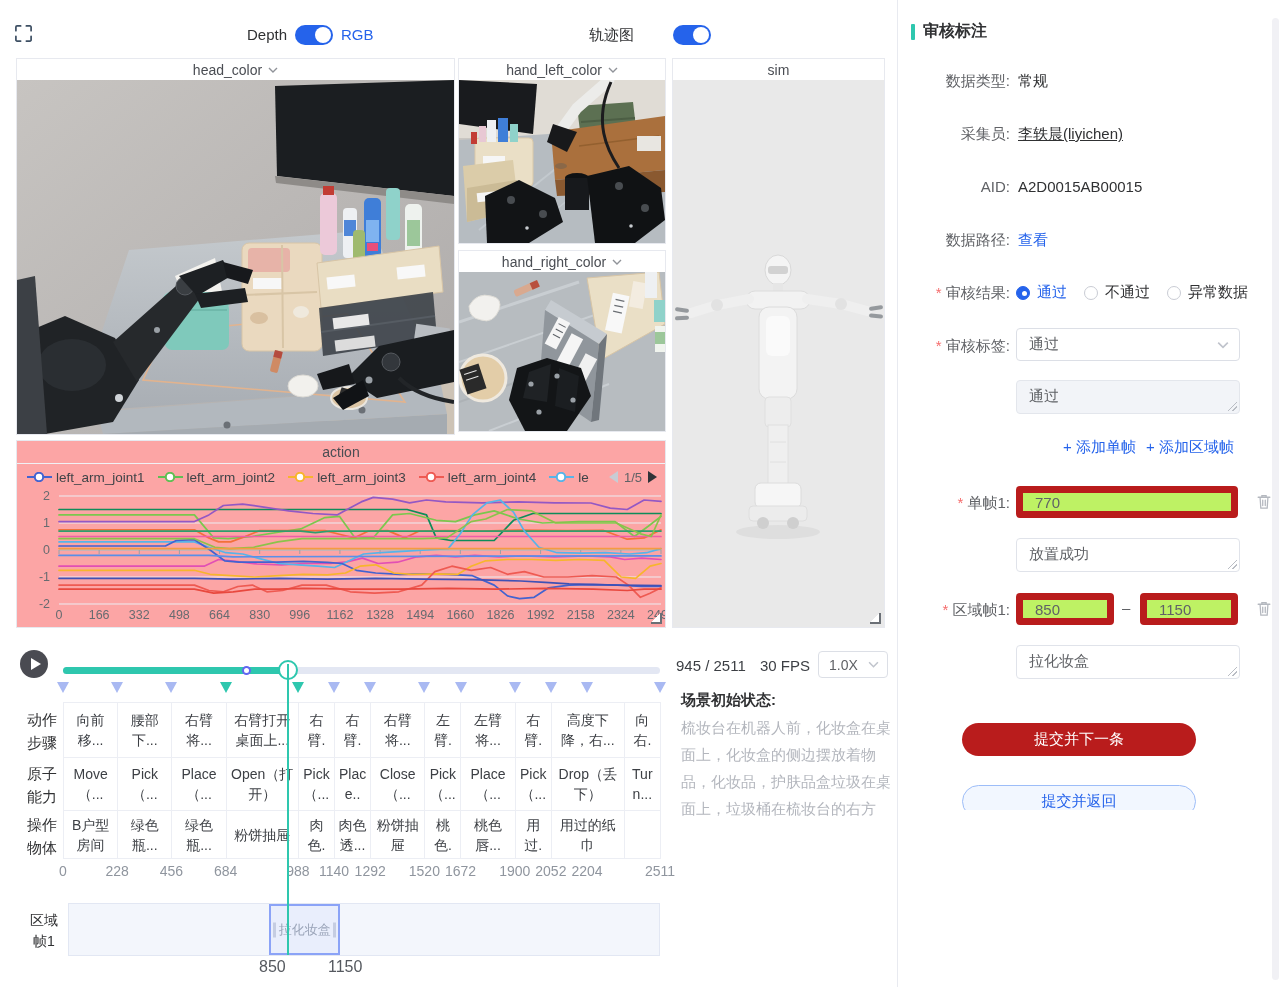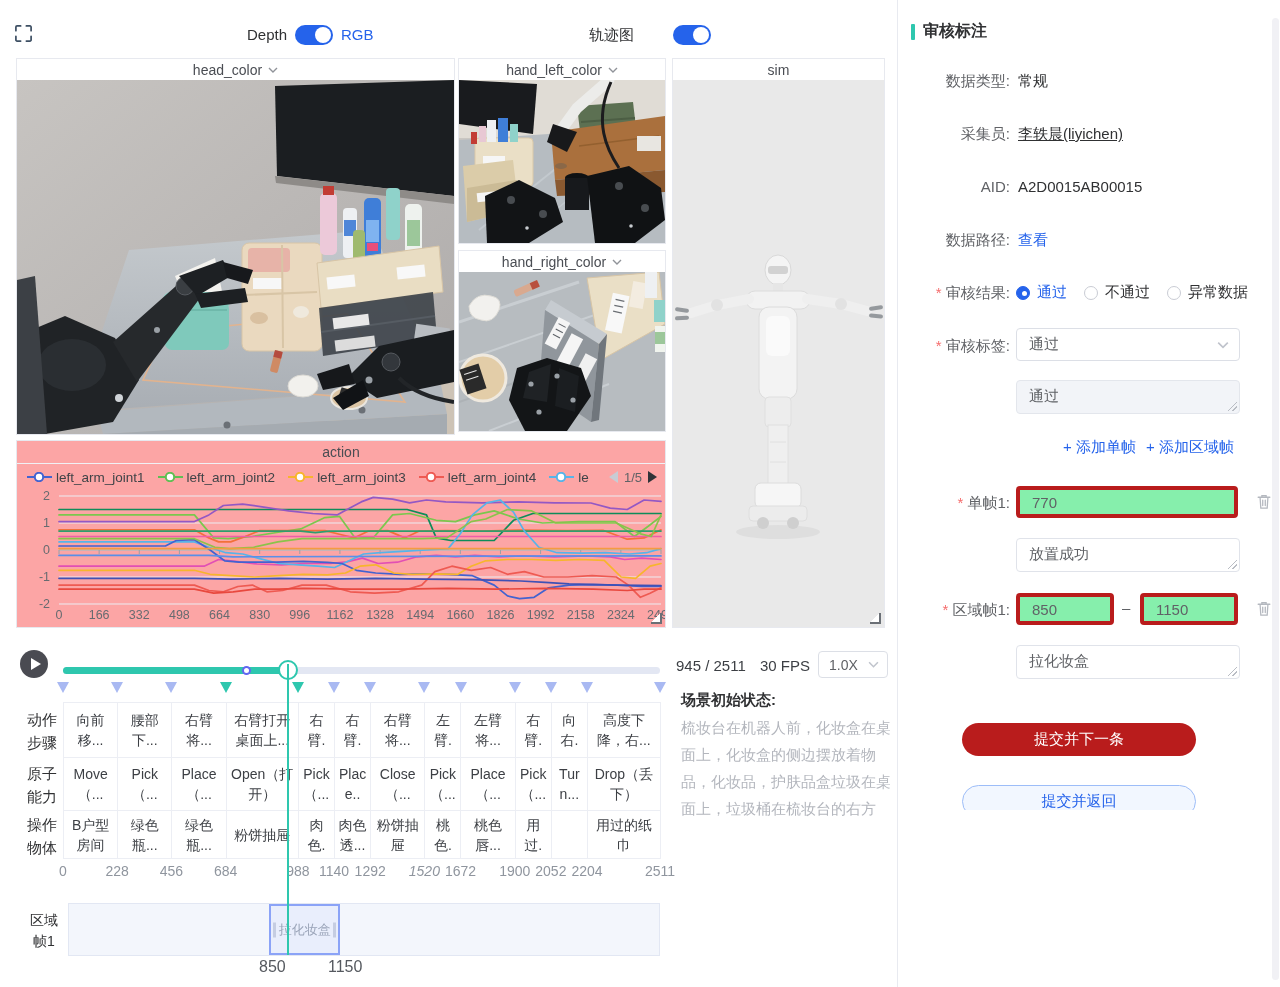--- a/index.html
+++ b/index.html
@@ -67,21 +67,21 @@
   .req::before{content:"* ";color:#f56c6c;}
   .link{color:#2563eb;cursor:pointer;}
   .radio-opt{display:inline-flex;align-items:center;gap:7px;margin-right:17px;cursor:pointer;font-size:15px;color:#303133;}
   .radio-dot{width:14px;height:14px;border-radius:50%;box-sizing:border-box;border:1px solid #c9ccd4;background:#fff;}
   .radio-opt.sel .radio-dot{background:#2563eb;border-color:#2563eb;position:relative;}
   .radio-opt.sel .radio-dot::after{content:"";position:absolute;left:4.5px;top:4.5px;width:5px;height:5px;border-radius:50%;background:#fff;}
   .radio-opt.sel{color:#2563eb;}
   .sel-box{position:absolute;border:1px solid #dcdfe6;border-radius:4px;background:#fff;box-sizing:border-box;display:flex;align-items:center;justify-content:space-between;padding:0 10px 0 12px;font-size:15px;color:#606266;cursor:pointer;}
   .ta{position:absolute;border:1px solid #e0e3ea;border-radius:4px;box-sizing:border-box;font-size:15px;color:#606266;padding:6px 12px;background:#fff;}
   .ta .rz{position:absolute;right:2px;bottom:2px;width:9px;height:9px;background:linear-gradient(135deg,transparent 0 45%,#b9bdc4 45% 54%,transparent 54% 70%,#b9bdc4 70% 79%,transparent 79%);}
-  .inp{position:absolute;border:4px solid #b91c1c;border-radius:4px;box-sizing:border-box;font-size:15px;color:#606266;padding:0 12px;background:#86efac;outline:none;font-family:inherit;}
+  .inp{position:absolute;border:7px solid #b91c1c;border-radius:4px;box-sizing:border-box;font-size:15px;color:#606266;padding:0 12px;background:#bef264;outline:none;font-family:inherit;}
   .trash{position:absolute;cursor:pointer;}
   .add-link{font-size:15px;color:#2563eb;cursor:pointer;}
   .btn{position:absolute;left:962px;width:234px;height:33px;border-radius:17px;display:flex;align-items:center;justify-content:center;font-size:15px;cursor:pointer;box-sizing:border-box;}
   .btn-primary{background:#b91c1c;color:#fff;}
   .btn-ghost{background:#f2f7ff;color:#2563eb;border:1px solid #9dbdf8;}
 </style>
 </head>
 <body>
 
 <div id="app">
@@ -529,40 +529,40 @@
         <div class="grid-col" style="width: 54.2079px;">
           <div class="grid-cell" style="height: 55px;">左臂将...</div>
           <div class="grid-cell" style="height: 53px;">Place（...</div>
           <div class="grid-cell" style="height: 47px;">桃色唇...</div>
         </div>
         <div class="grid-col" style="width: 36.1386px;">
           <div class="grid-cell" style="height: 55px;">右臂.</div>
           <div class="grid-cell" style="height: 53px;">Pick（...</div>
           <div class="grid-cell" style="height: 47px;">用过.</div>
         </div>
+        <div class="grid-col" style="width: 72.9904px;">
+          <div class="grid-cell" style="height: 55px;">高度下降，右...</div>
+          <div class="grid-cell" style="height: 53px;">Drop（丢下）</div>
+          <div class="grid-cell" style="height: 47px;">用过的纸巾</div>
+        </div>
         <div class="grid-col" style="width: 36.1386px;">
           <div class="grid-cell" style="height: 55px;">向右.</div>
           <div class="grid-cell" style="height: 53px;">Turn...</div>
           <div class="grid-cell" style="height: 47px;"></div>
-        </div>
-        <div class="grid-col" style="width: 72.9904px;">
-          <div class="grid-cell" style="height: 55px;">高度下降，右...</div>
-          <div class="grid-cell" style="height: 53px;">Drop（丢下）</div>
-          <div class="grid-cell" style="height: 47px;">用过的纸巾</div>
         </div>
       </div>
     <div id="scale-row">
         <span class="scale-num" style="left: 63px;">0</span>
         <span class="scale-num" style="left: 117.208px;">228</span>
         <span class="scale-num" style="left: 171.416px;">456</span>
         <span class="scale-num" style="left: 225.624px;">684</span>
         <span class="scale-num" style="left: 297.901px;">988</span>
         <span class="scale-num" style="left: 334.039px;">1140</span>
         <span class="scale-num" style="left: 370.178px;">1292</span>
-        <span class="scale-num" style="left: 424.386px; font-style: italic;">1520</span>
+        <span class="scale-num" style="left: 424.386px;">1520</span>
         <span class="scale-num" style="left: 460.524px;">1672</span>
         <span class="scale-num" style="left: 514.732px;">1900</span>
         <span class="scale-num" style="left: 550.871px;">2052</span>
         <span class="scale-num" style="left: 587.01px;">2204</span>
         <span class="scale-num" style="left: 660px;">2511</span>
       </div>
 
     
     <div id="scene-box">
       <div id="scene-title">场景初始状态:</div>

